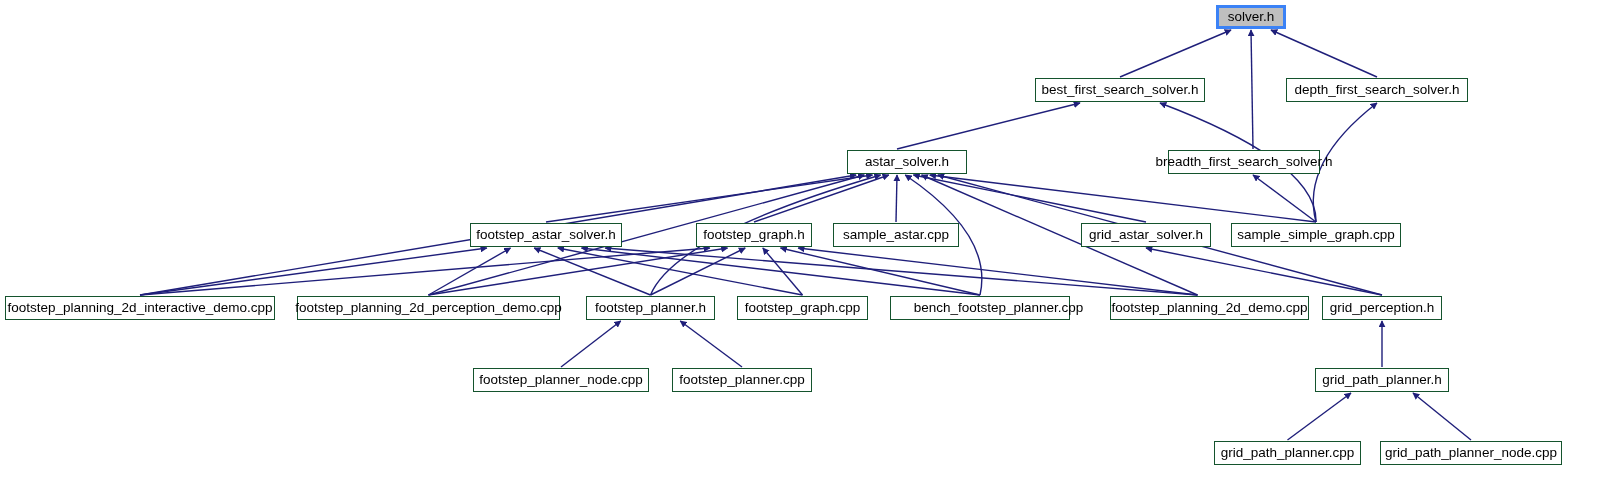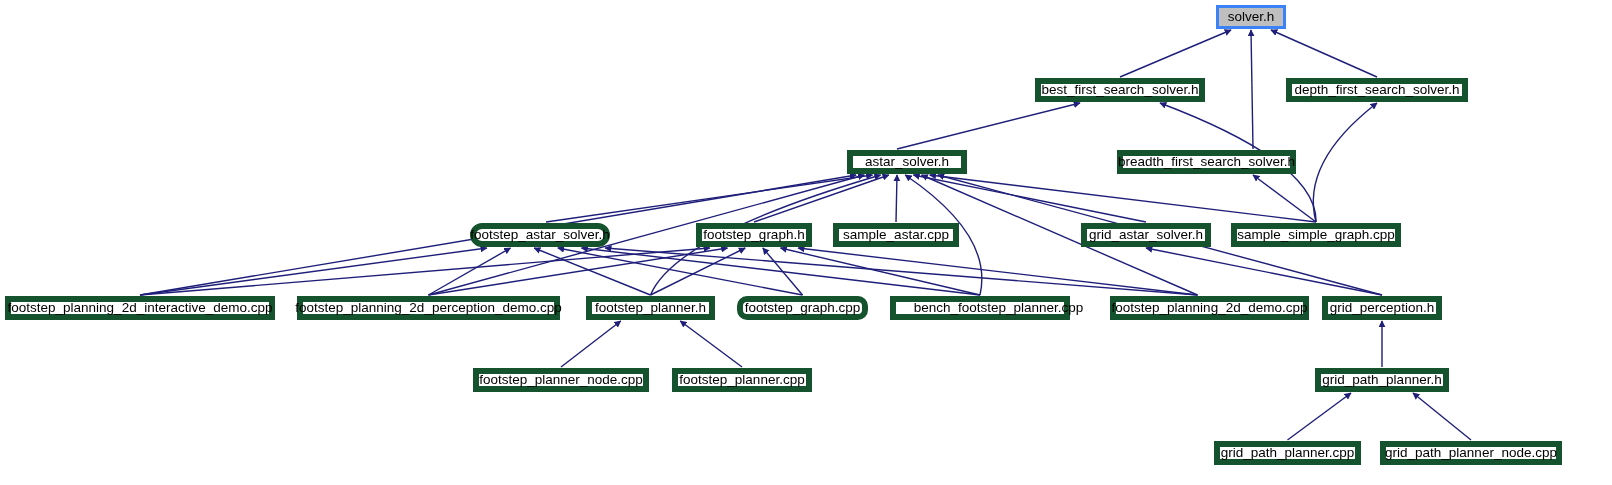--- a/index.html
+++ b/index.html
@@ -7,21 +7,21 @@
     position:relative;
     width:1612px;height:485px;
     background:#ffffff;
     font-family:"Liberation Sans", sans-serif;
     overflow:hidden;
   }
   #edges{position:absolute;left:0;top:0;width:1612px;height:485px;}
   .node{
     position:absolute;
     box-sizing:border-box;
-    border:6px solid #14532d;
+    border:1px solid #14532d;
     background:#ffffff;
     color:#000000;
     font-size:13.5px;
     line-height:1;
     display:flex;
     align-items:center;
     justify-content:center;
     white-space:nowrap;
     height:24px;
     letter-spacing:0px;
@@ -82,27 +82,27 @@
   <div id="nodes-layer">
       <div class="node current" style="left: 1216px; top: 5px; width: 70px;">
         <span>solver.h</span>
       </div>
       <div class="node" style="left: 1035px; top: 78px; width: 170px;">
         <span>best_first_search_solver.h</span>
       </div>
       <div class="node" style="left: 1286px; top: 78px; width: 182px;">
         <span>depth_first_search_solver.h</span>
       </div>
-      <div class="node" style="left: 1117px; top: 150px; width: 179px;">
+      <div class="node" style="left: 1168px; top: 150px; width: 152px;">
         <span>breadth_first_search_solver.h</span>
       </div>
       <div class="node" style="left: 847px; top: 150px; width: 120px;">
         <span>astar_solver.h</span>
       </div>
-      <div class="node" style="left: 470px; top: 223px; width: 140px; border-radius: 12px;">
+      <div class="node" style="left: 470px; top: 223px; width: 152px;">
         <span>footstep_astar_solver.h</span>
       </div>
       <div class="node" style="left: 696px; top: 223px; width: 116px;">
         <span>footstep_graph.h</span>
       </div>
       <div class="node" style="left: 833px; top: 223px; width: 126px;">
         <span>sample_astar.cpp</span>
       </div>
       <div class="node" style="left: 1081px; top: 223px; width: 130px;">
         <span>grid_astar_solver.h</span>
@@ -112,21 +112,21 @@
       </div>
       <div class="node" style="left: 5px; top: 296px; width: 270px;">
         <span>footstep_planning_2d_interactive_demo.cpp</span>
       </div>
       <div class="node" style="left: 297px; top: 296px; width: 263px;">
         <span>footstep_planning_2d_perception_demo.cpp</span>
       </div>
       <div class="node" style="left: 586px; top: 296px; width: 129px;">
         <span>footstep_planner.h</span>
       </div>
-      <div class="node" style="left: 737px; top: 296px; width: 131px; border-radius: 10px;">
+      <div class="node" style="left: 737px; top: 296px; width: 131px;">
         <span>footstep_graph.cpp</span>
       </div>
       <div class="node" style="left: 890px; top: 296px; width: 180px; padding-left: 37px;">
         <span>bench_footstep_planner.cpp</span>
       </div>
       <div class="node" style="left: 1098px; top: 296px; width: 199px; margin-left: 12px;">
         <span>footstep_planning_2d_demo.cpp</span>
       </div>
       <div class="node" style="left: 1322px; top: 296px; width: 120px;">
         <span>grid_perception.h</span>

